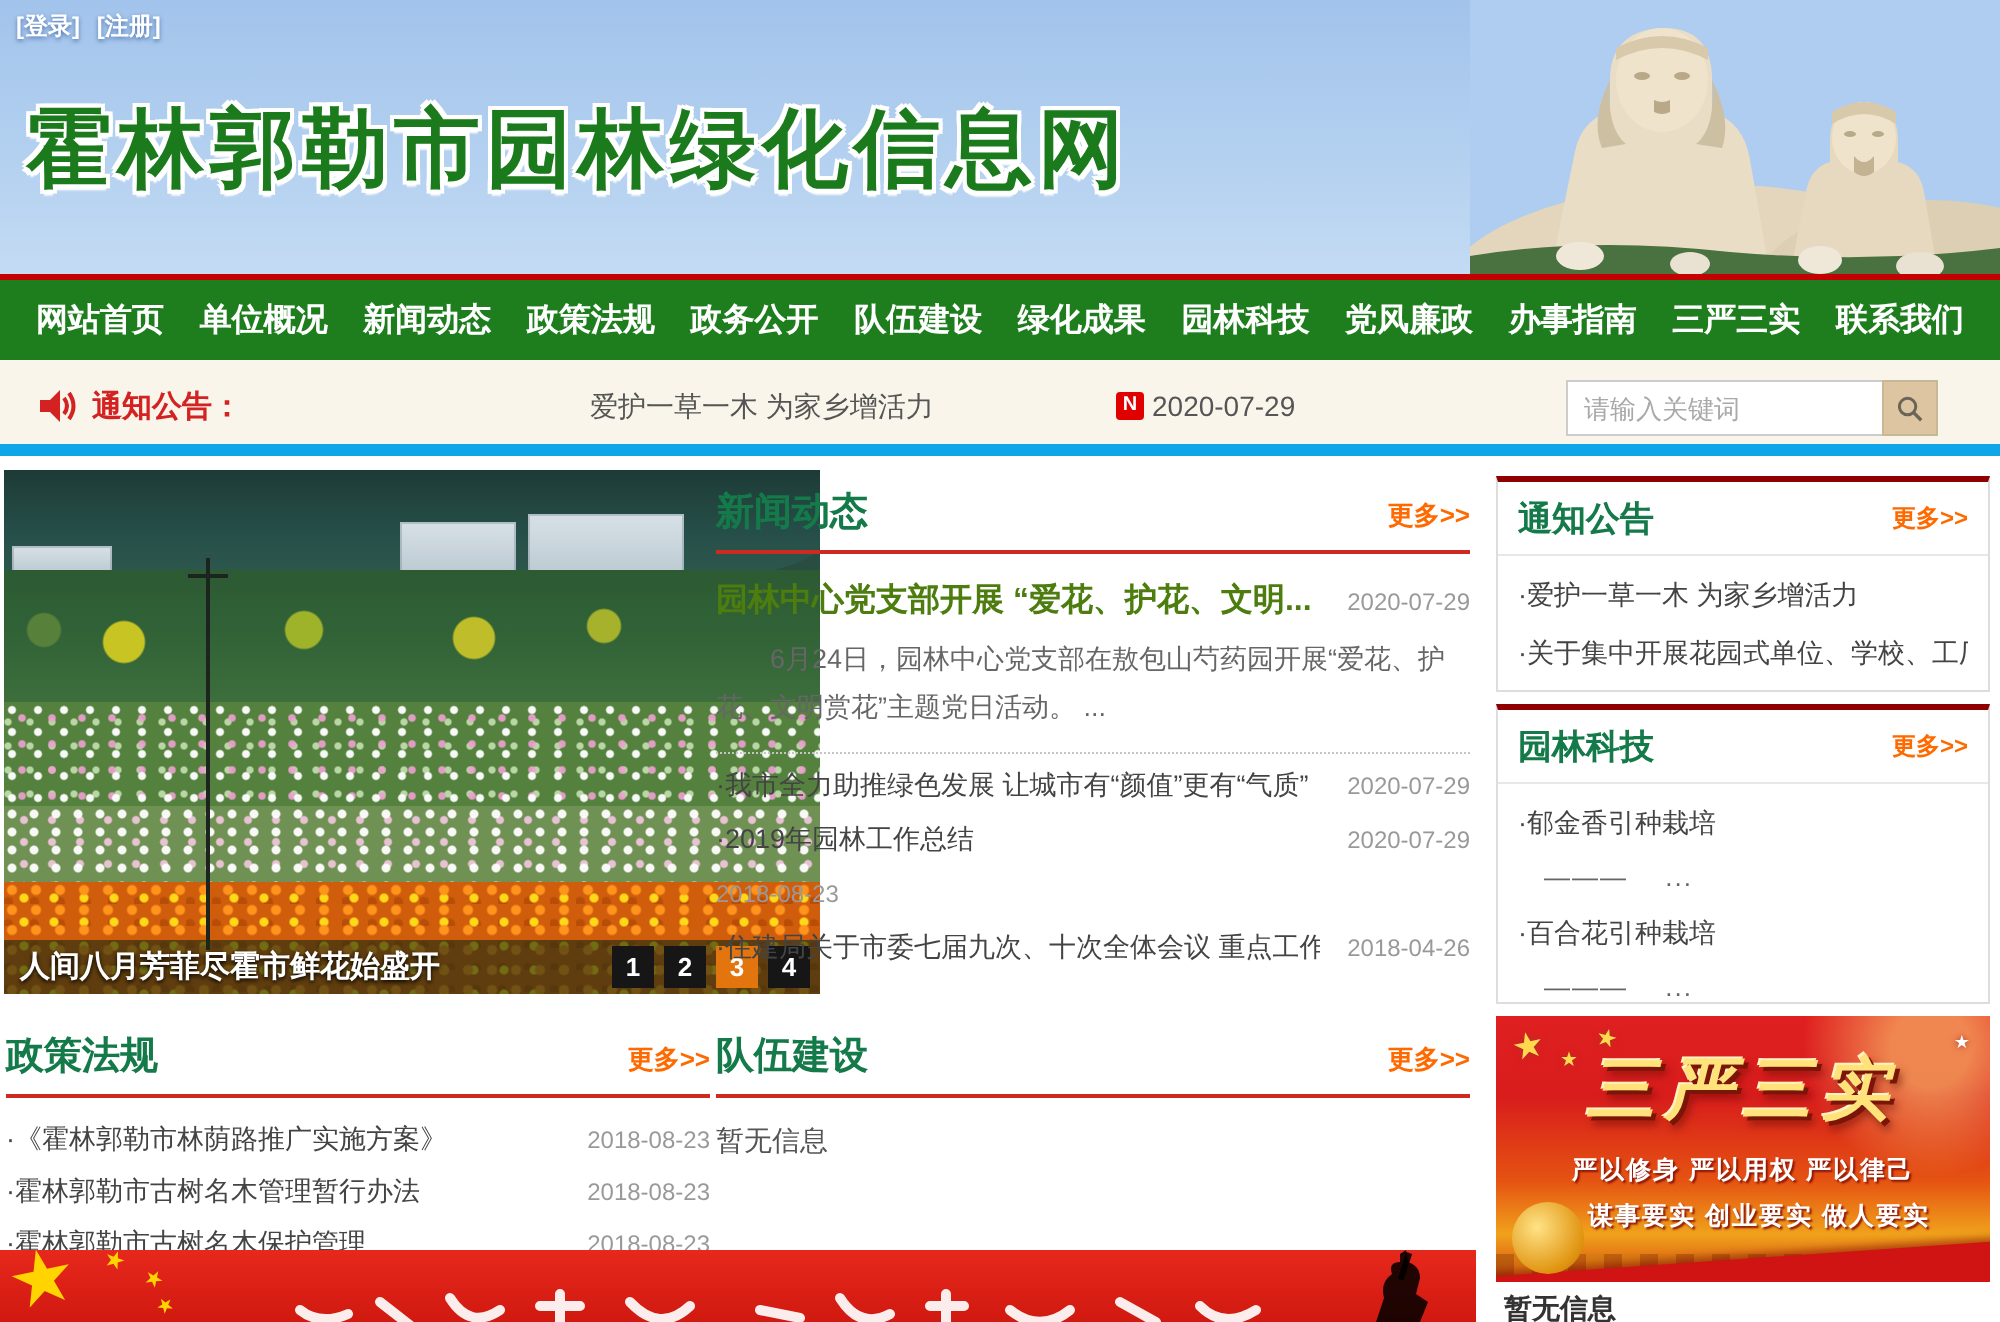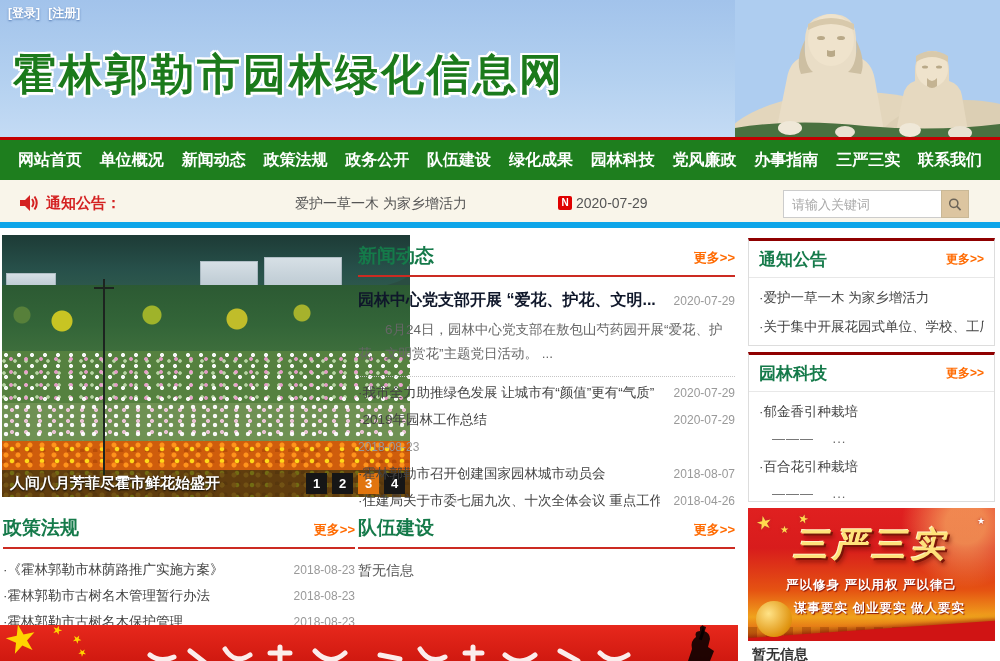--- a/index.html
+++ b/index.html
@@ -83,21 +83,21 @@
 
   
   .sec-head{display:flex;justify-content:space-between;align-items:baseline;
     border-bottom:2px solid #cc2b22;padding-bottom:6px;}
   .sec-title{color:#157a4a;font-size:19px;font-weight:bold;}
   .more{color:#ff6a00;font-size:13px;font-weight:bold;cursor:pointer;white-space:nowrap;}
 
   
   .news{position:absolute;left:358px;top:243px;width:377px;}
   .feat-head{display:flex;justify-content:space-between;align-items:baseline;margin-top:13px;}
-  .feat-title{font-size:16px;font-weight:bold;color:#0f172a;white-space:nowrap;overflow:hidden;max-width:300px;cursor:pointer;}
+  .feat-title{font-size:16px;font-weight:bold;color:#4d7c0f;white-space:nowrap;overflow:hidden;max-width:300px;cursor:pointer;}
   .feat-date{font-size:12px;color:#999;flex-shrink:0;margin-left:6px;}
   .feat-summary{margin-top:7px;font-size:13.5px;color:#666;line-height:1.8;text-indent:2em;}
   .dotted{border-bottom:1px dotted #c5c5c5;margin:9px 0 3px;}
   .news-row{display:flex;justify-content:space-between;align-items:center;height:27px;}
   .row-title{font-size:13.5px;color:#444;white-space:nowrap;overflow:hidden;max-width:302px;cursor:pointer;}
   .row-date{font-size:12px;color:#999;flex-shrink:0;}
 
   
   .sbox{position:absolute;left:748px;width:247px;background:#fff;border:1px solid #ddd;
     border-top:3px solid #8f0000;box-sizing:border-box;}
@@ -257,24 +257,20 @@
       <div class="news-row">
         <span class="row-title">·我市全力助推绿色发展 让城市有“颜值”更有“气质”</span>
         <span class="row-date">2020-07-29</span>
       </div>
       <div class="news-row">
         <span class="row-title">·2019年园林工作总结</span>
         <span class="row-date">2020-07-29</span>
       </div>
       <div class="news-row">
         <span class="row-date">2018-08-23</span>
-      </div>
-      <div class="news-row">
-        <span class="row-title">·霍林郭勒市召开创建国家园林城市动员会</span>
-        <span class="row-date">2018-08-07</span>
       </div>
       <div class="news-row">
         <span class="row-title">·住建局关于市委七届九次、十次全体会议 重点工作任...</span>
         <span class="row-date">2018-04-26</span>
       </div>
     </div>
   </div>
 
   <div class="sbox sbox1">
     <div class="sbox-head">

